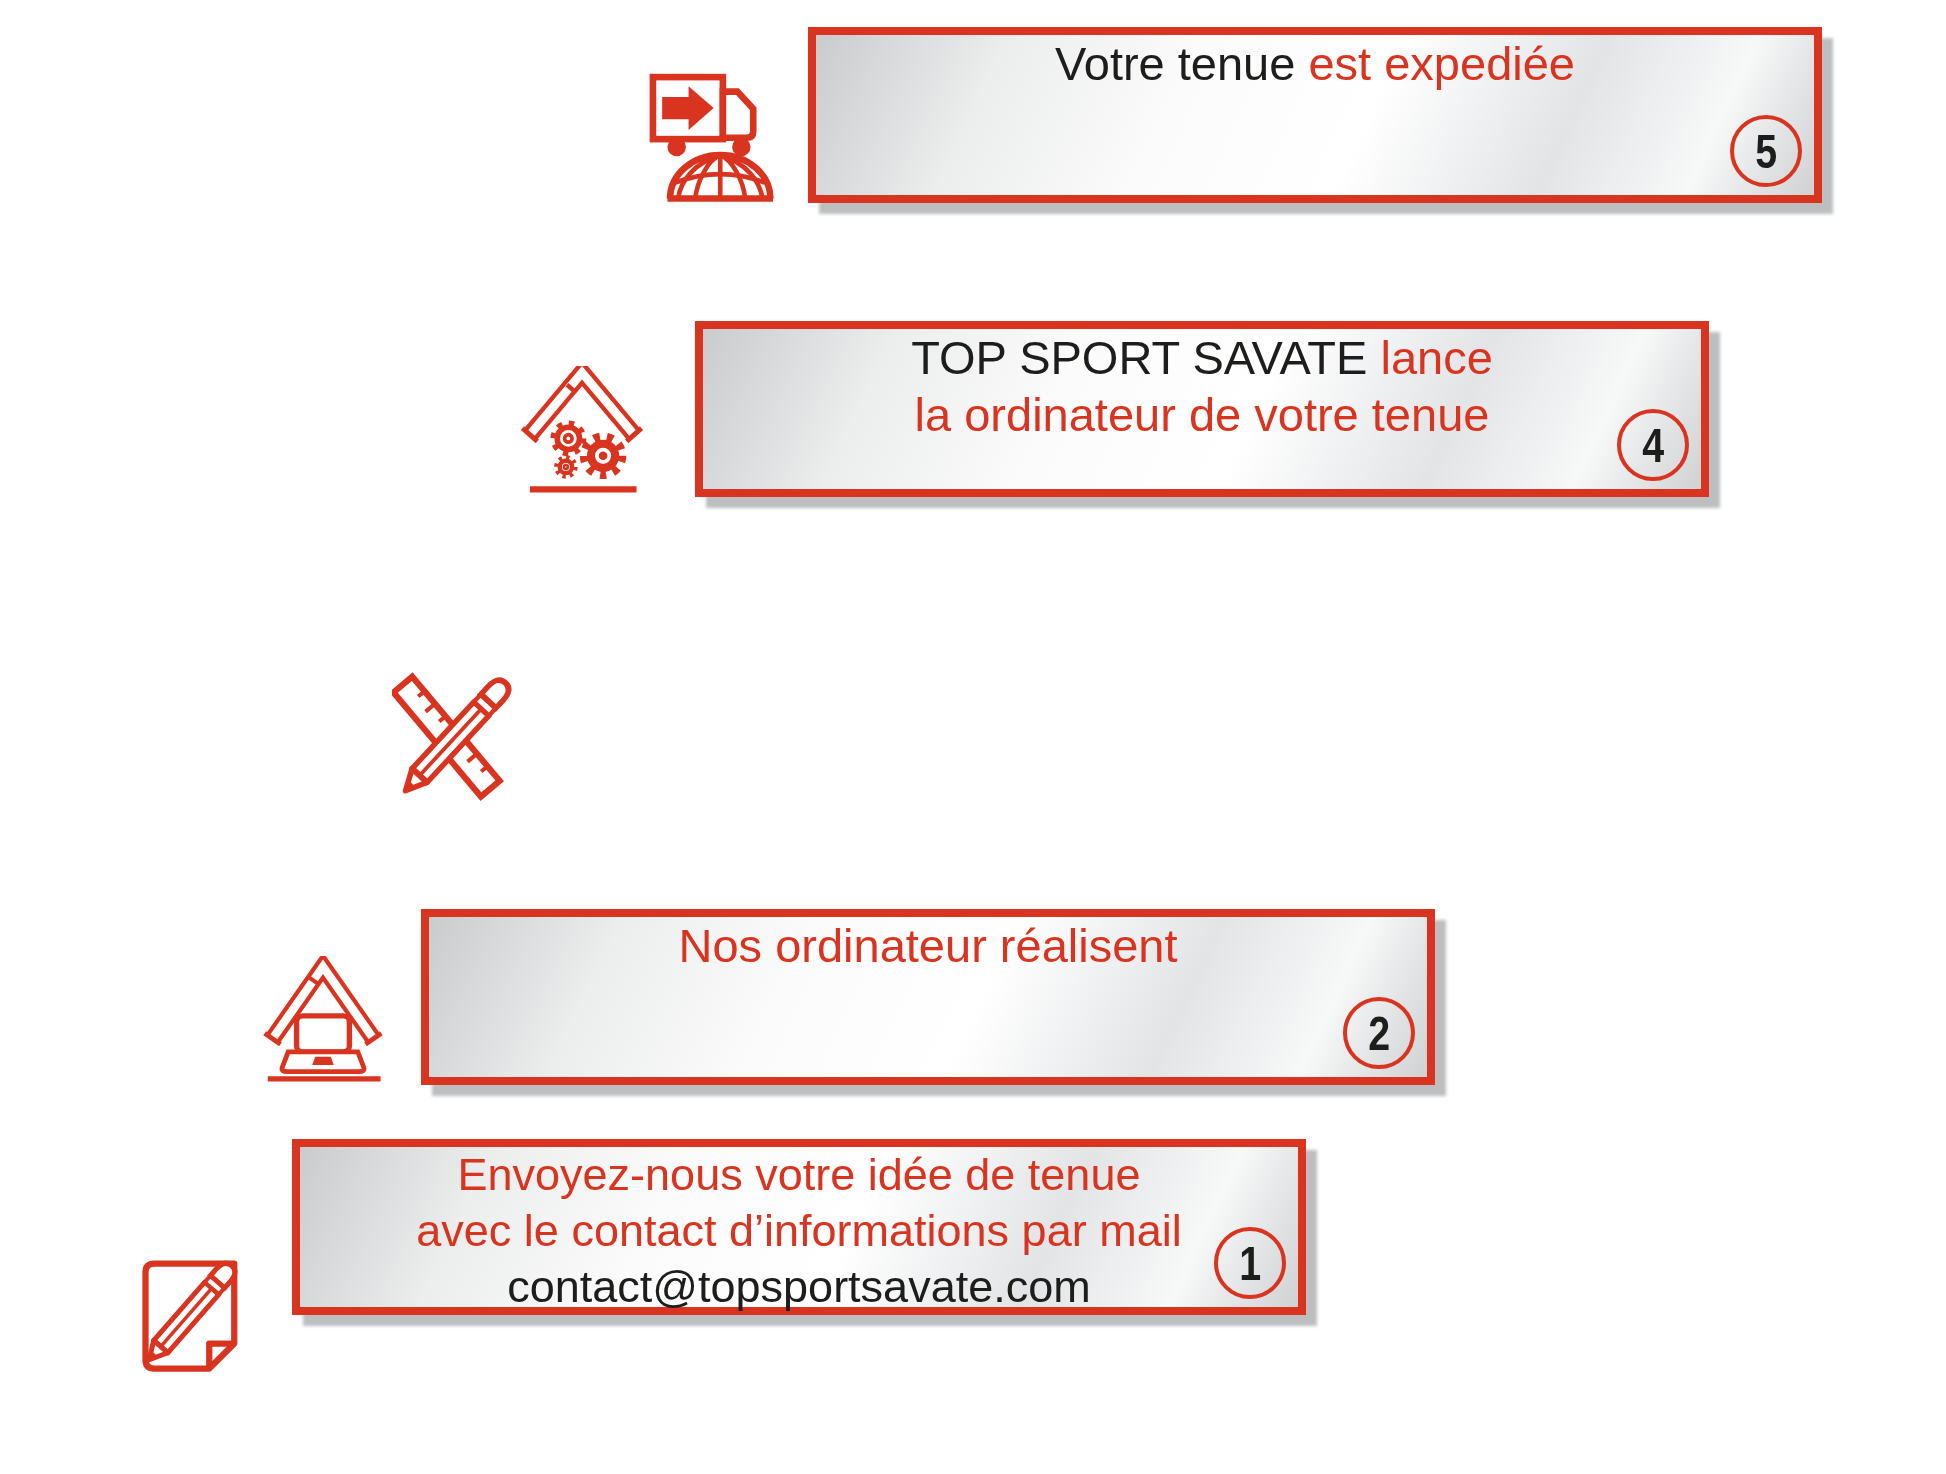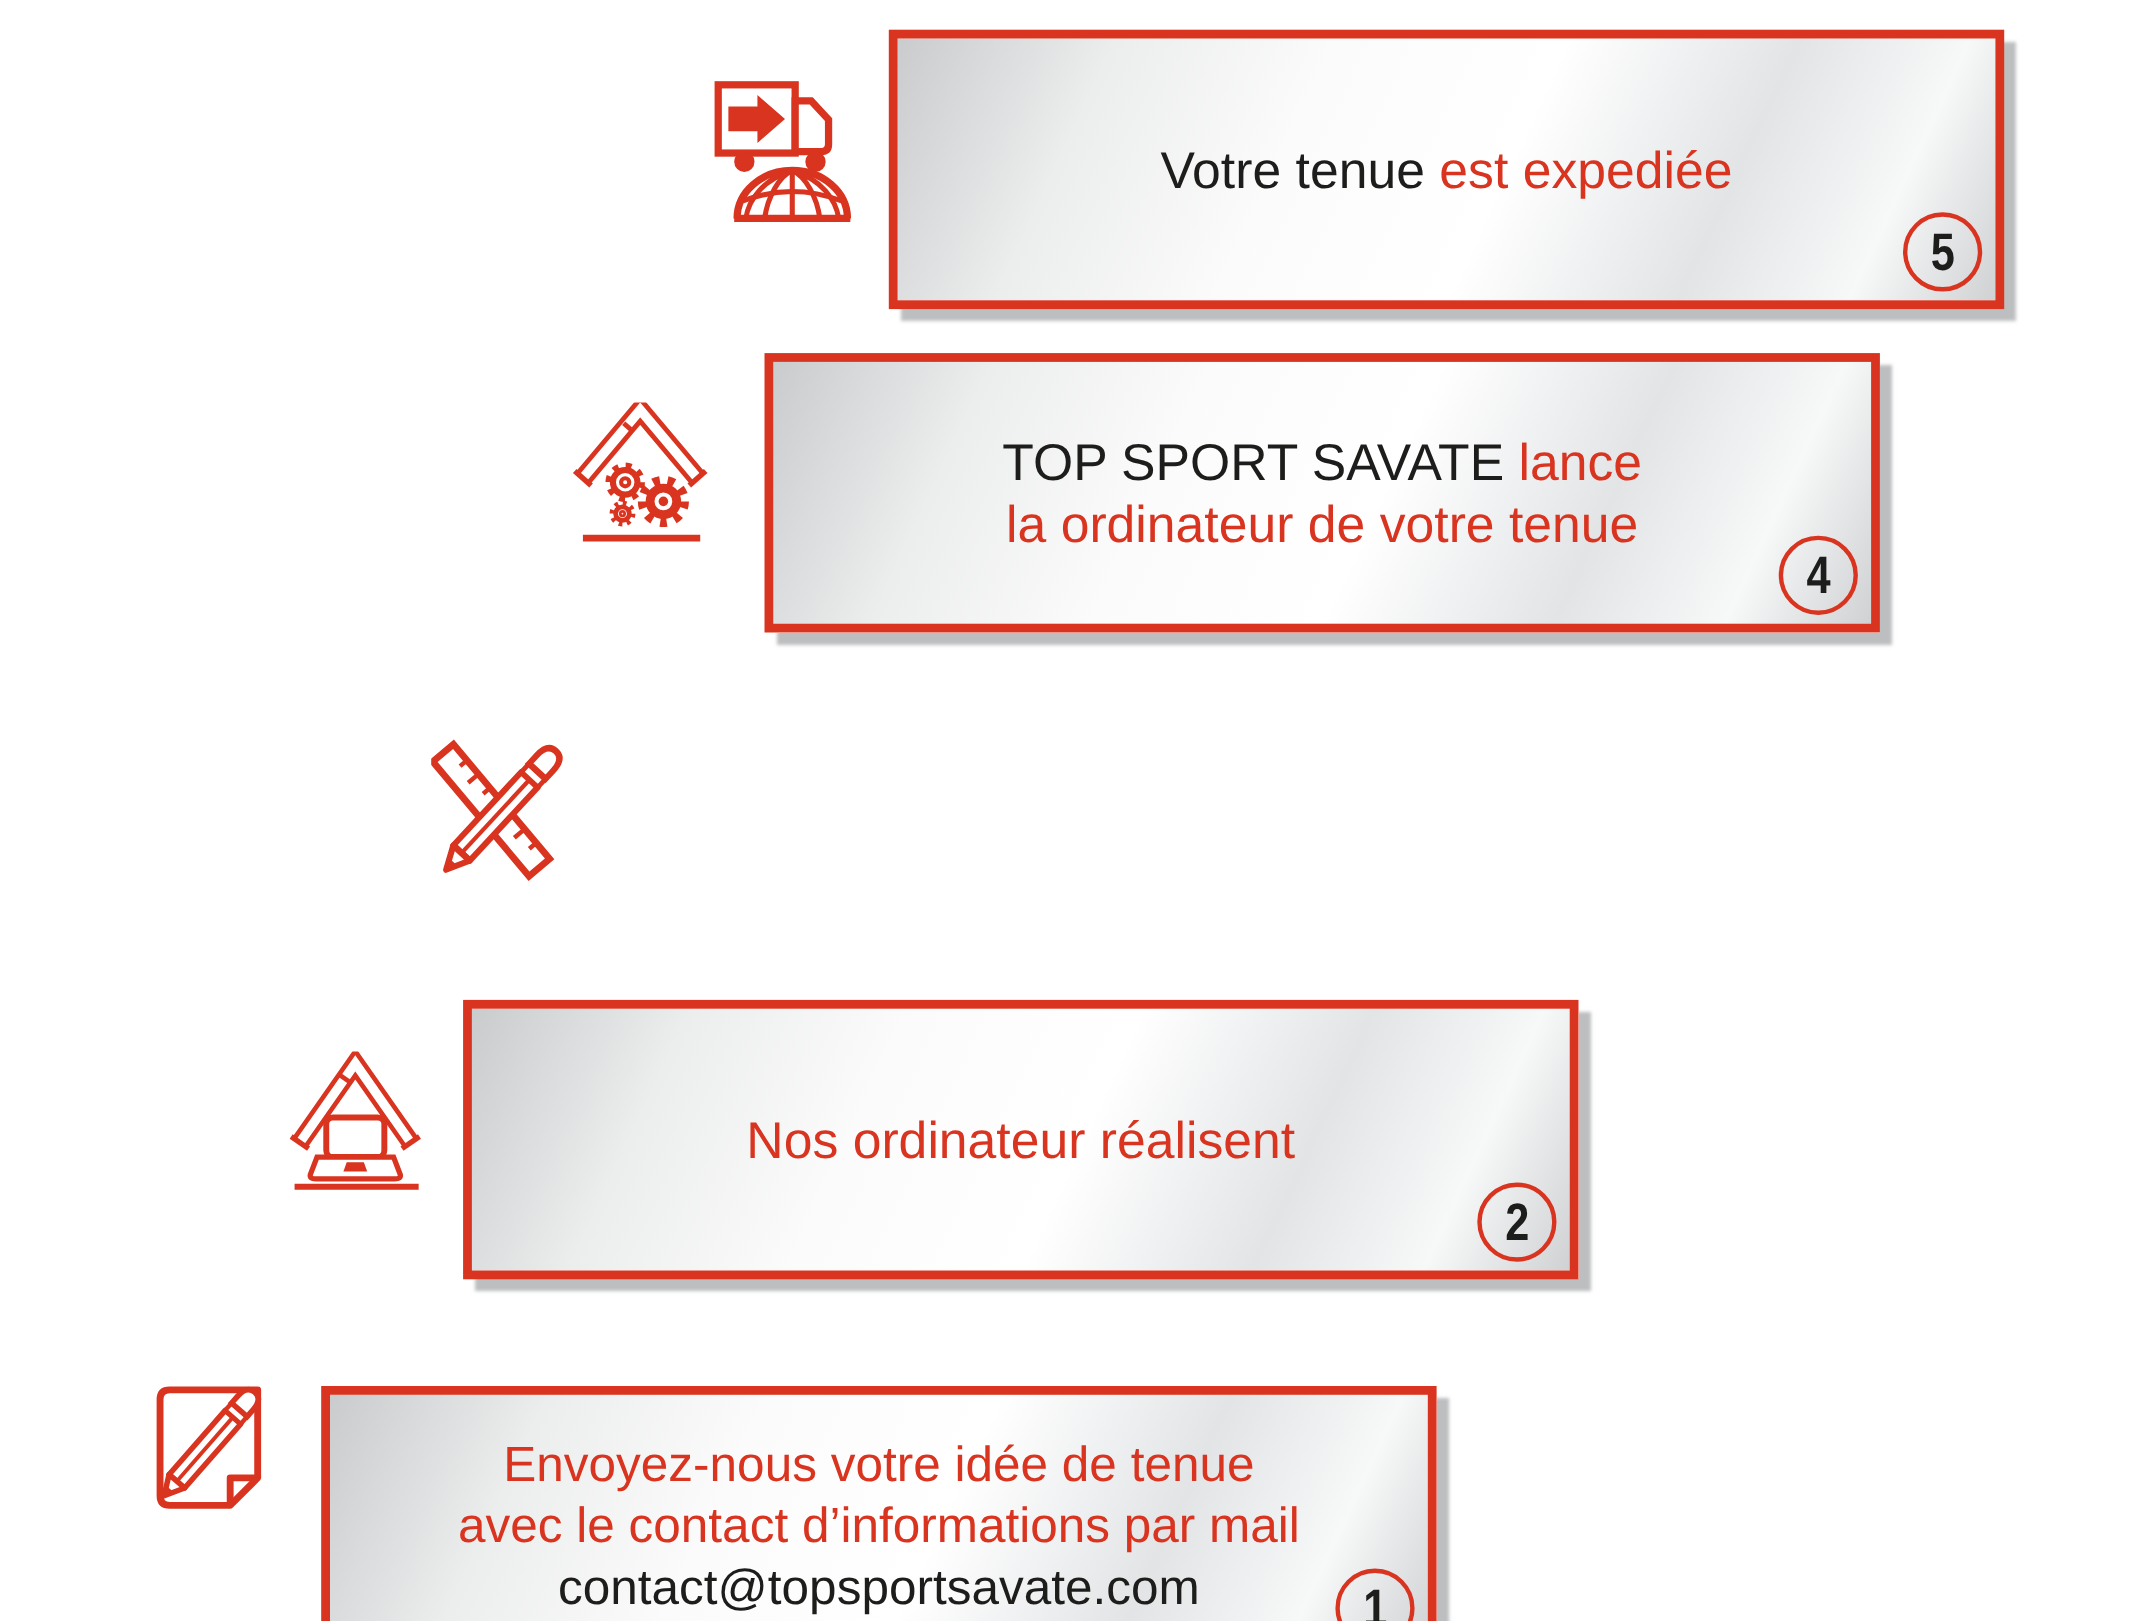--- a/index.html
+++ b/index.html
@@ -10,30 +10,30 @@
   html,body{margin:0;padding:0;background:#ffffff;}
   .canvas{
     position:relative;
     width:1946px;height:1474px;
     background:#ffffff;
     overflow:hidden;
     font-family:"Liberation Sans","DejaVu Sans",sans-serif;
   }
   .bar{
     position:absolute;
-    width:1014px;height:254px;
+    width:1014px;height:176px;
     box-sizing:border-box;
     border:8px solid var(--red);
     background:linear-gradient(115deg,
       #c9cbcd 0%, #eceded 18%, #fbfbfc 36%, #ffffff 55%,
       #e2e4e6 74%, #f7f8f8 88%, #cfd1d3 100%);
     box-shadow:11px 11px 3px var(--shadow);
-    display:flex;align-items:center;justify-content:center;
+    display:flex;justify-content:center;
   }
-  .s1{left:292px;top:1260px;}
+  .s1{left:292px;top:1139px;}
   .s2{left:421px;top:909px;}
   .s3{left:550px;top:615px;}
   .s4{left:679px;top:321px;margin-left:16px;}
   .s5{left:808px;top:27px;}
   .lines{text-align:center;}
   .line{font-size:47px;line-height:57px;white-space:nowrap;}
   .s1 .line{font-size:45px;line-height:56px;}
   .tk{color:var(--ink);}
   .tr{color:var(--red);}
   .badge{

